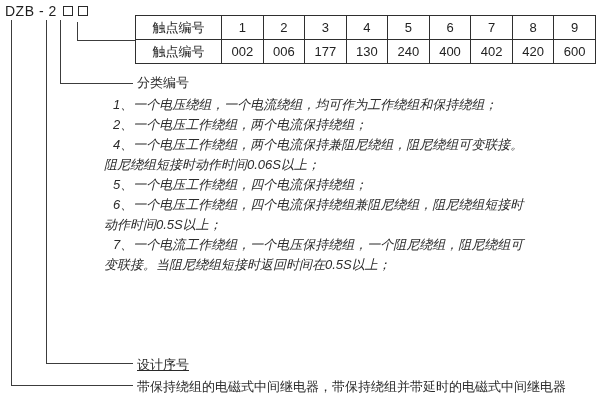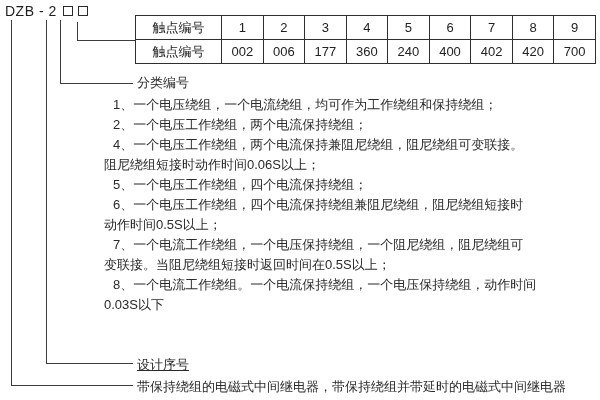--- a/index.html
+++ b/index.html
@@ -27,21 +27,21 @@
   
   .ctable{position:absolute;left:135px;top:15px;border-collapse:collapse;
           table-layout:fixed;width:461px;}
   .ctable td{border:1px solid #2f2f2f;height:23px;padding:0;text-align:center;
              font-size:13px;color:#222;margin-top:27px;}
   .ctable td.lbl{width:85px;}
   
   .class-label{position:absolute;left:137px;top:74px;font-size:13px;font-family:Liberation Serif, serif;}
   .items{position:absolute;left:104px;top:95px;width:492px;font-size:13px;
          line-height:20px;}
-  .item{white-space:pre-line;text-indent:9px;}
+  .item{white-space:pre-line;text-indent:9px;font-style:italic;}
   .design-label{position:absolute;left:137px;top:356px;font-size:13px;text-decoration:underline;}
   .desc-label{position:absolute;left:137px;top:378px;font-size:13px;}
 </style>
 </head>
 <body>
 
 <div class="page">
 
   <div class="title">
     <span>DZB - 2</span>
@@ -70,43 +70,41 @@
       <td>6</td>
       <td>7</td>
       <td>8</td>
       <td>9</td>
     </tr>
     <tr>
       <td class="lbl">触点编号</td>
       <td>002</td>
       <td>006</td>
       <td>177</td>
-      <td>360</td>
+      <td>130</td>
       <td>240</td>
       <td>400</td>
       <td>402</td>
       <td>420</td>
-      <td>700</td>
+      <td>600</td>
     </tr>
   </tbody>
     </table>
 
   <div class="class-label">分类编号</div>
 
   <div class="items">
     <div class="item">1、一个电压绕组，一个电流绕组，均可作为工作绕组和保持绕组；</div>
     <div class="item">2、一个电压工作绕组，两个电流保持绕组；</div>
     <div class="item">4、一个电压工作绕组，两个电流保持兼阻尼绕组，阻尼绕组可变联接。
 阻尼绕组短接时动作时间0.06S以上；</div>
     <div class="item">5、一个电压工作绕组，四个电流保持绕组；</div>
     <div class="item">6、一个电压工作绕组，四个电流保持绕组兼阻尼绕组，阻尼绕组短接时
 动作时间0.5S以上；</div>
     <div class="item">7、一个电流工作绕组，一个电压保持绕组，一个阻尼绕组，阻尼绕组可
 变联接。当阻尼绕组短接时返回时间在0.5S以上；</div>
-    <div class="item">8、一个电流工作绕组。一个电流保持绕组，一个电压保持绕组，动作时间
-0.03S以下</div>
   </div>
 
   <div class="design-label">设计序号</div>
 
   <div class="desc-label">带保持绕组的电磁式中间继电器，带保持绕组并带延时的电磁式中间继电器</div>
 
 </div>
 
 </body></html>

